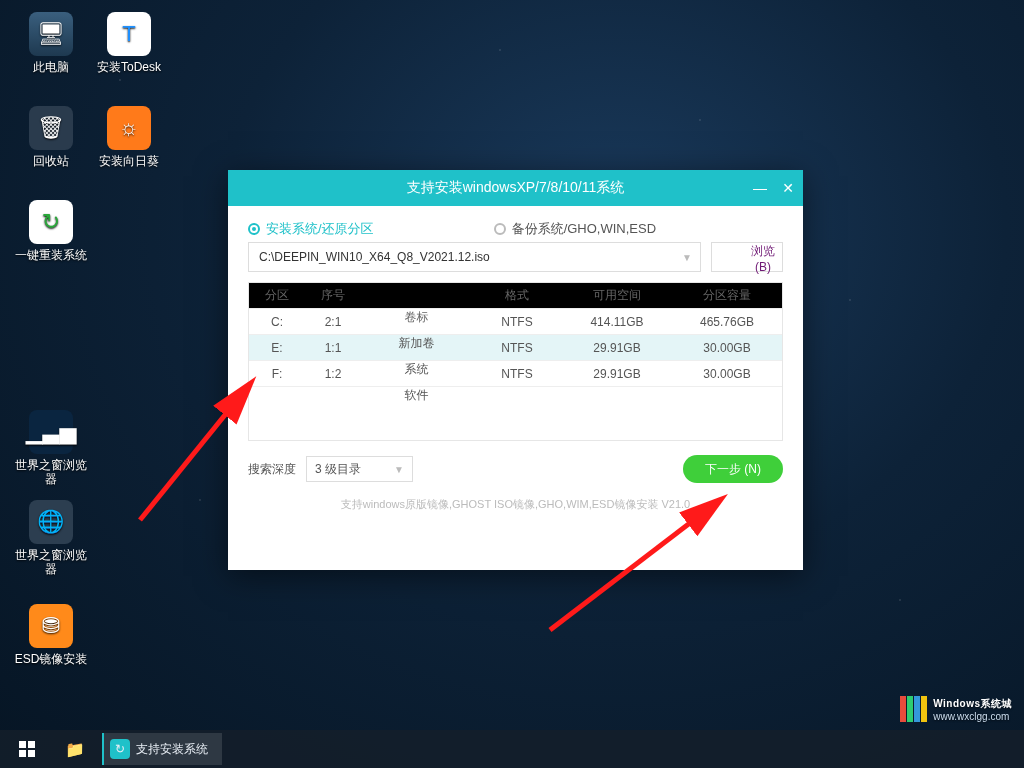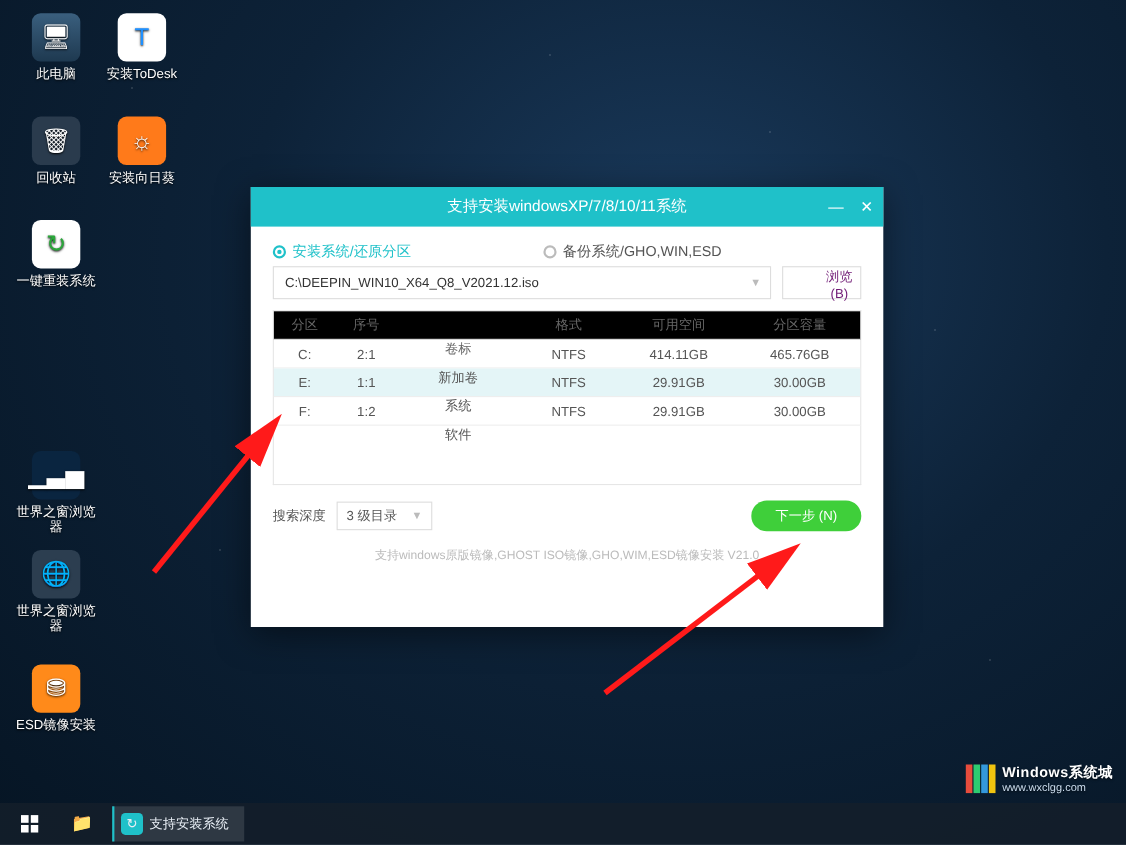--- a/index.html
+++ b/index.html
@@ -93,21 +93,21 @@
   .c3 { flex: 1.2; text-align: center; margin-top: 44px; }
   .c4 { width: 90px; text-align: center; }
   .c5 { width: 110px; text-align: center; }
   .c6 { width: 110px; text-align: center; }
   .grid-pad { margin: 0 20px; height: 54px; border: 1px solid #e6e6e6; border-top: none; }
 
   .footer-row {
     display: flex; align-items: center; padding: 14px 20px 0; font-size: 12px; color: #555;
   }
   .depth-select {
-    margin-left: 10px; width: 87px; height: 26px; border: 1px solid #ddd;
+    margin-left: 10px; width: 107px; height: 26px; border: 1px solid #ddd;
     display: flex; align-items: center; justify-content: space-between;
     padding: 0 8px; font-size: 12px; color: #555;
   }
   .next-btn {
     margin-left: auto; width: 100px; height: 28px; border: none; border-radius: 14px;
     background: #3fcf3a; color: #fff; font-size: 12px; cursor: pointer;
   }
   .support-note {
     text-align: center; font-size: 11px; color: #bbb; padding: 14px 0 0;
   }
@@ -118,21 +118,21 @@
 
   
   .watermark {
     position: absolute; right: 8px; bottom: 44px;
     display: flex; align-items: center; gap: 6px;
     color: #fff; text-shadow: 0 1px 2px rgba(0,0,0,.6);
     background: rgba(0,0,0,0); padding: 2px 4px;
   }
   .wm-logo { display: flex; gap: 1px; }
   .wm-logo span { width: 6px; height: 26px; display: inline-block; }
-  .wm-text .t1 { font-size: 13px; font-weight: bold; letter-spacing: .5px; }
+  .wm-text .t1 { font-size: 10px; font-weight: bold; letter-spacing: .5px; }
   .wm-text .t2 { font-size: 10px; color: #cde; }
 
   
   .taskbar {
     position: absolute; left: 0; right: 0; bottom: 0; height: 38px;
     background: rgba(20,30,42,.85); display: flex; align-items: center;
     padding: 0 6px; gap: 6px;
   }
   .tb-item {
     width: 42px; height: 32px; display: flex; align-items: center; justify-content: center;

